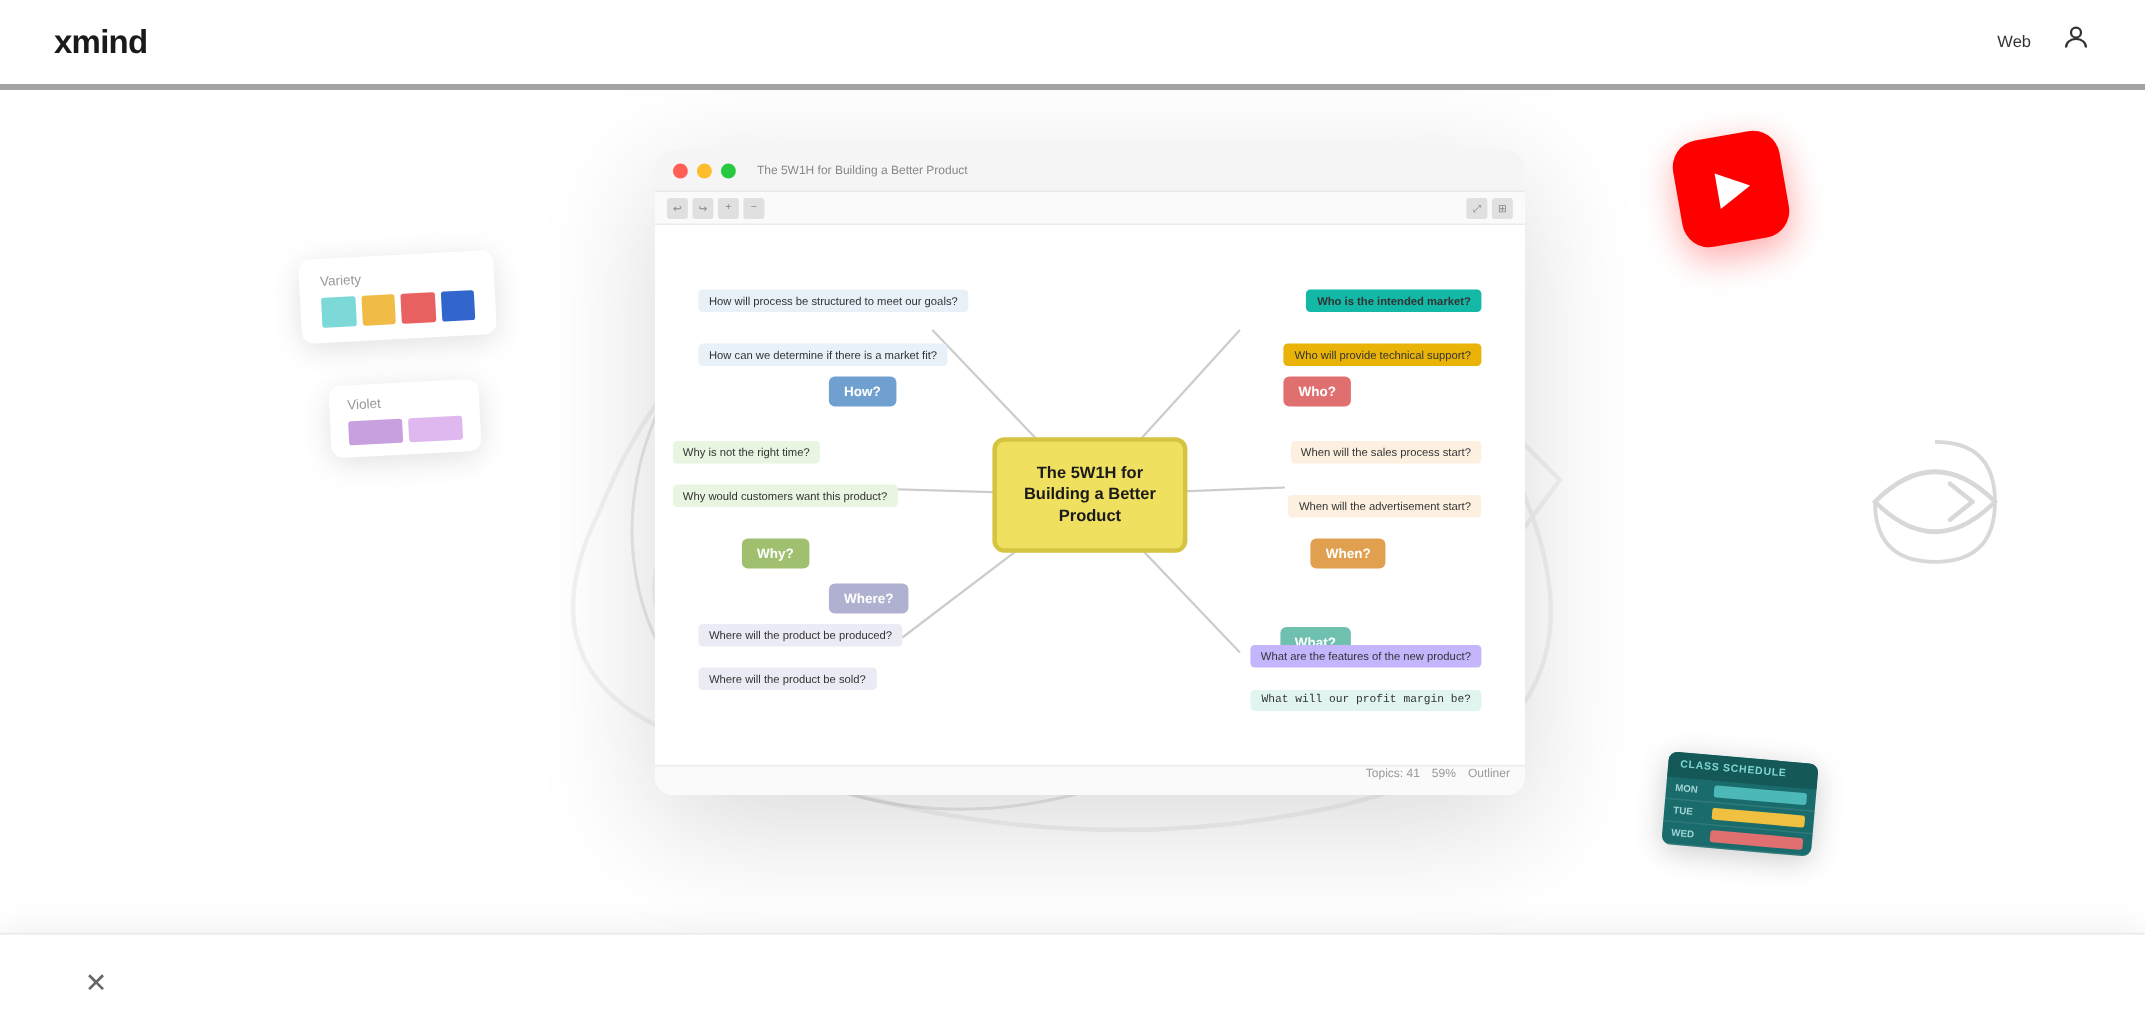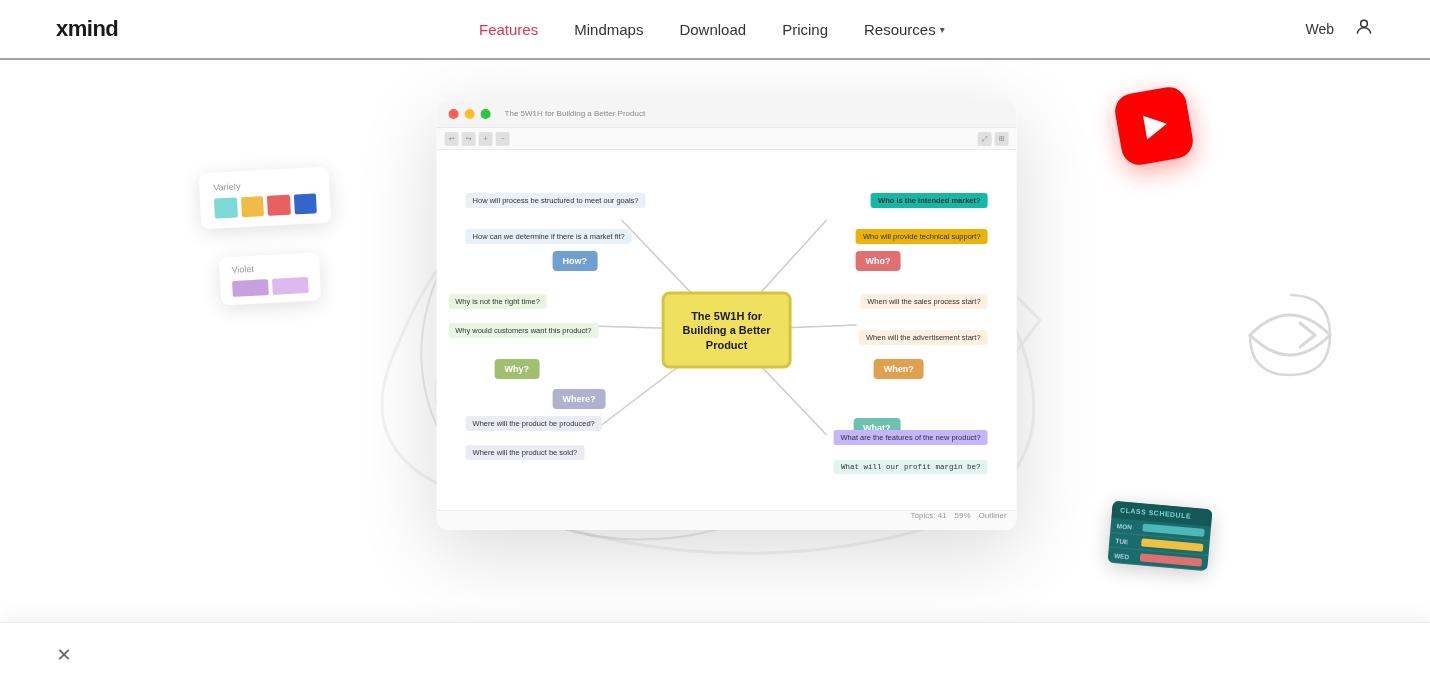--- a/index.html
+++ b/index.html
@@ -3,31 +3,31 @@
   <meta charset="utf-8">
   <style>
     * { margin: 0; padding: 0; box-sizing: border-box; }
     body { font-family: -apple-system, BlinkMacSystemFont, 'Segoe UI', sans-serif; background: #fff; width: 1430px; height: 687px; overflow: hidden; position: relative; }
 
     
     nav {
       position: fixed; top: 0; left: 0; right: 0; height: 60px;
       background: rgba(255,255,255,0.95); backdrop-filter: blur(8px);
       display: flex; align-items: center; justify-content: space-between;
-      padding: 0 56px; z-index: 100; border-bottom: 2px solid #a3a3a3;
+      padding: 0 36px; z-index: 100; border-bottom: 4px solid #a3a3a3;
     }
     .nav-logo { display: flex; align-items: center; }
     .logo-text { font-size: 22px; font-weight: 700; color: #1a1a1a; letter-spacing: -0.5px; }
     .nav-links { display: flex; align-items: center; gap: 36px; }
     .nav-link { font-size: 15px; color: #333; text-decoration: none; cursor: pointer; }
     .nav-link.active { color: #e8314e; }
     .nav-link-resources { display: flex; align-items: center; gap: 4px; }
     .chevron-down { font-size: 10px; color: #555; }
     .nav-actions { display: flex; align-items: center; gap: 20px; }
-    .nav-web { font-size: 14px; color: #333; cursor: pointer; }
+    .nav-web { font-size: 11px; color: #333; cursor: pointer; }
     .nav-user-icon { font-size: 20px; color: #333; cursor: pointer; }
 
     
     .hero {
       padding-top: 60px;
       width: 100%; height: 100%;
       background: #fff;
       position: relative;
       overflow: hidden;
       display: flex; align-items: center; justify-content: center;
@@ -301,30 +301,20 @@
       pointer-events: none;
     }
   </style>
 </head>
 <body>
 
 <nav>
   <div class="nav-logo">
     <span class="logo-text">xmind</span>
   </div>
-  <div class="nav-links">
-    <a class="nav-link active">Features</a>
-    <a class="nav-link">Mindmaps</a>
-    <a class="nav-link">Download</a>
-    <a class="nav-link">Pricing</a>
-    <a class="nav-link nav-link-resources">
-      <span>Resources</span>
-      <span class="chevron-down">▾</span>
-    </a>
-  </div>
   <div class="nav-actions">
     <span class="nav-web">Web</span>
     <span class="nav-user-icon">
       <svg width="20" height="20" viewBox="0 0 24 24" fill="none" stroke="#333" stroke-width="1.8">
         <circle cx="12" cy="8" r="4"></circle>
         <path d="M4 20c0-4 3.6-7 8-7s8 3 8 7"></path>
       </svg>
     </span>
   </div>
 </nav>

